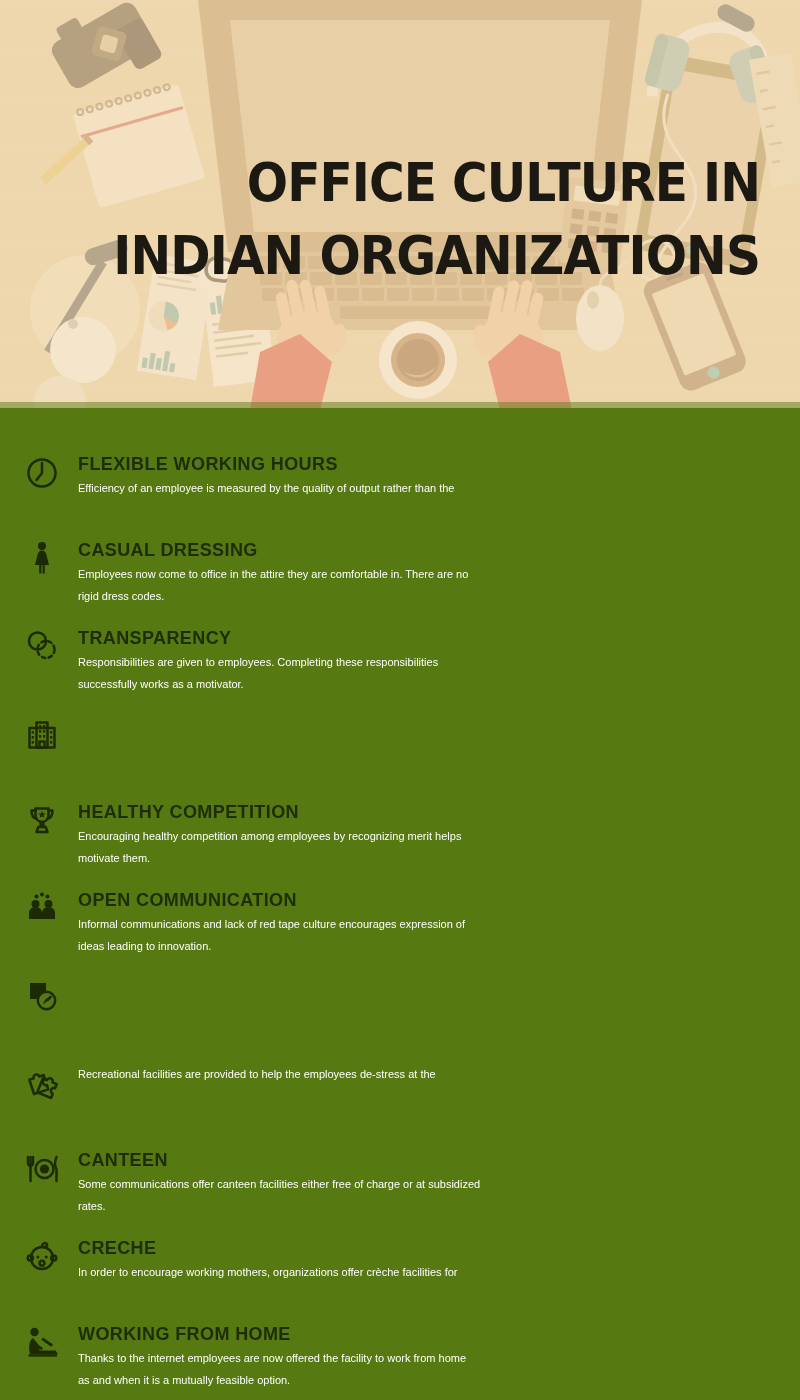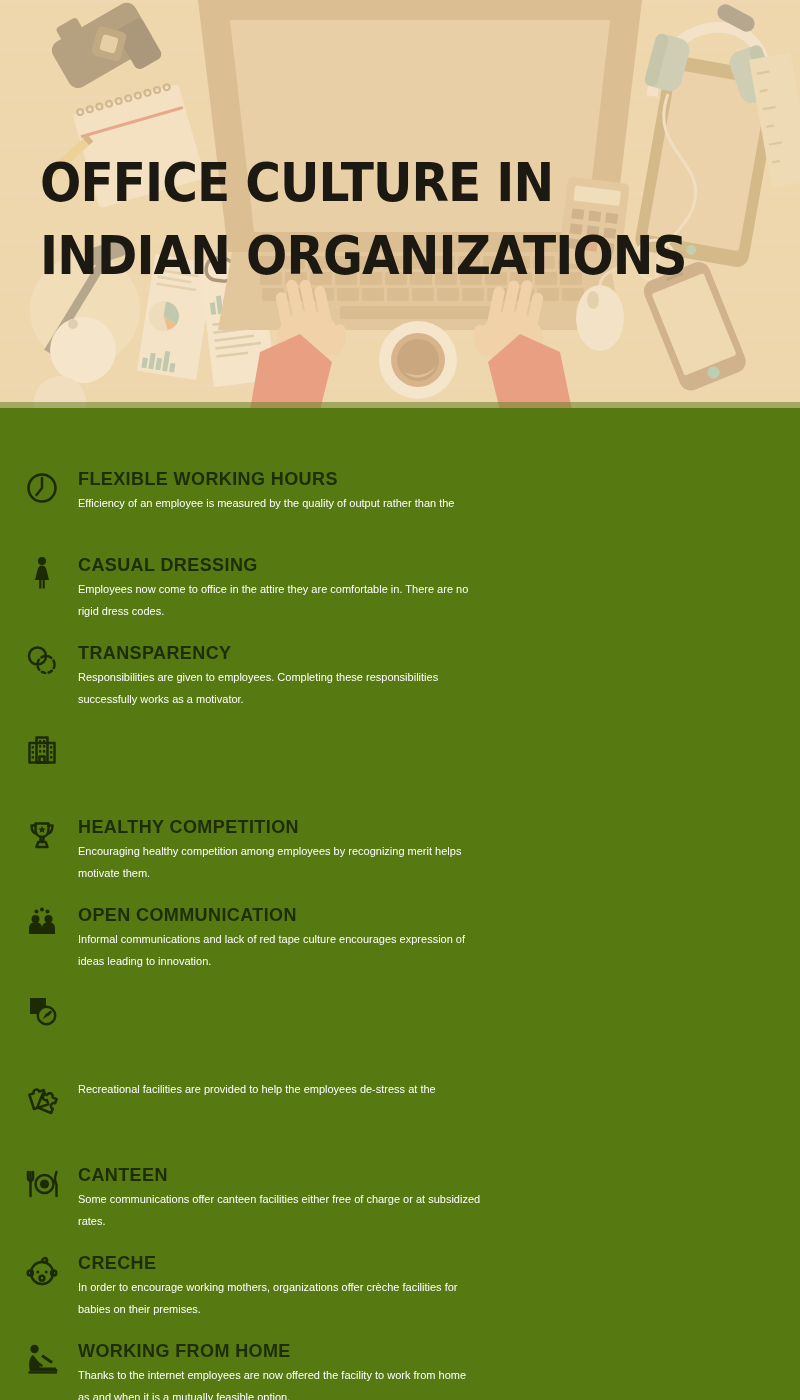--- a/index.html
+++ b/index.html
@@ -22,34 +22,34 @@
   .tint{
     position:absolute;left:0;top:0;width:800px;height:408px;
     background:rgba(241,217,178,0.55);
   }
   .header-edge{
     position:absolute;left:0;bottom:0;width:800px;height:6px;
     background:rgba(110,130,40,0.55);
   }
   .title{
     position:absolute;top:110px;left:0;width:800px;
-    text-align:left;
+    text-align:right;
     font-family:"DejaVu Sans", sans-serif;
     font-weight:700;
     font-size:54px;line-height:73px;
     letter-spacing:-1px;
     color:#1c1812;
   }
   .title .tline{transform:scaleX(0.9);transform-origin:50% 50%;white-space:nowrap;}
   
   .content{
     box-sizing:border-box;
     width:776px;height:992px;
     background:#567912;
-    padding:60px 28px 0 20px;
+    padding:45px 28px 0 20px;
   }
   .item{
     display:flex;align-items:flex-start;gap:14px;
     margin-bottom:20px;min-height:66px;
   }
   .icon-box{
     flex:0 0 44px;width:44px;height:44px;
     display:flex;align-items:flex-start;justify-content:center;
   }
   .item h3{
@@ -470,21 +470,20 @@
         <circle class="ic" cx="31.7" cy="21" r="2.6" stroke-width="2"></circle>
         <path class="ic" d="M20 10 c-0.3 -3.4 3.2 -5 4.8 -3 c1.2 1.6 -0.6 3.6 -2.6 3" stroke-width="2"></path>
         <circle class="icf" cx="15.8" cy="20" r="1.5"></circle>
         <circle class="icf" cx="24.2" cy="20" r="1.5"></circle>
         <circle class="ic" cx="20" cy="26.2" r="2.4" stroke-width="2"></circle>
       </svg>
     </div>
     <div>
       <h3>CRECHE</h3>
       <div class="desc">In order to encourage working mothers, organizations offer crèche facilities for</div>
-      <div class="desc">babies on their premises.</div>
     </div>
   </div>
 
   <div class="item">
     <div class="icon-box">
       <svg width="40" height="40" viewBox="0 0 40 40">
         <circle class="icf" cx="12.5" cy="9" r="4.2"></circle>
         <path class="icf" d="M8 31 c-1.8 -7 -0.8 -13.5 3 -16 l6.5 8 v8 z"></path>
         <path class="icf" d="M15 21 l6 4 -1.4 2.2 -6 -4 z"></path>
         <polygon class="icf" points="21,14.5 31,21.5 29.2,23.8 19.2,16.8"></polygon>

